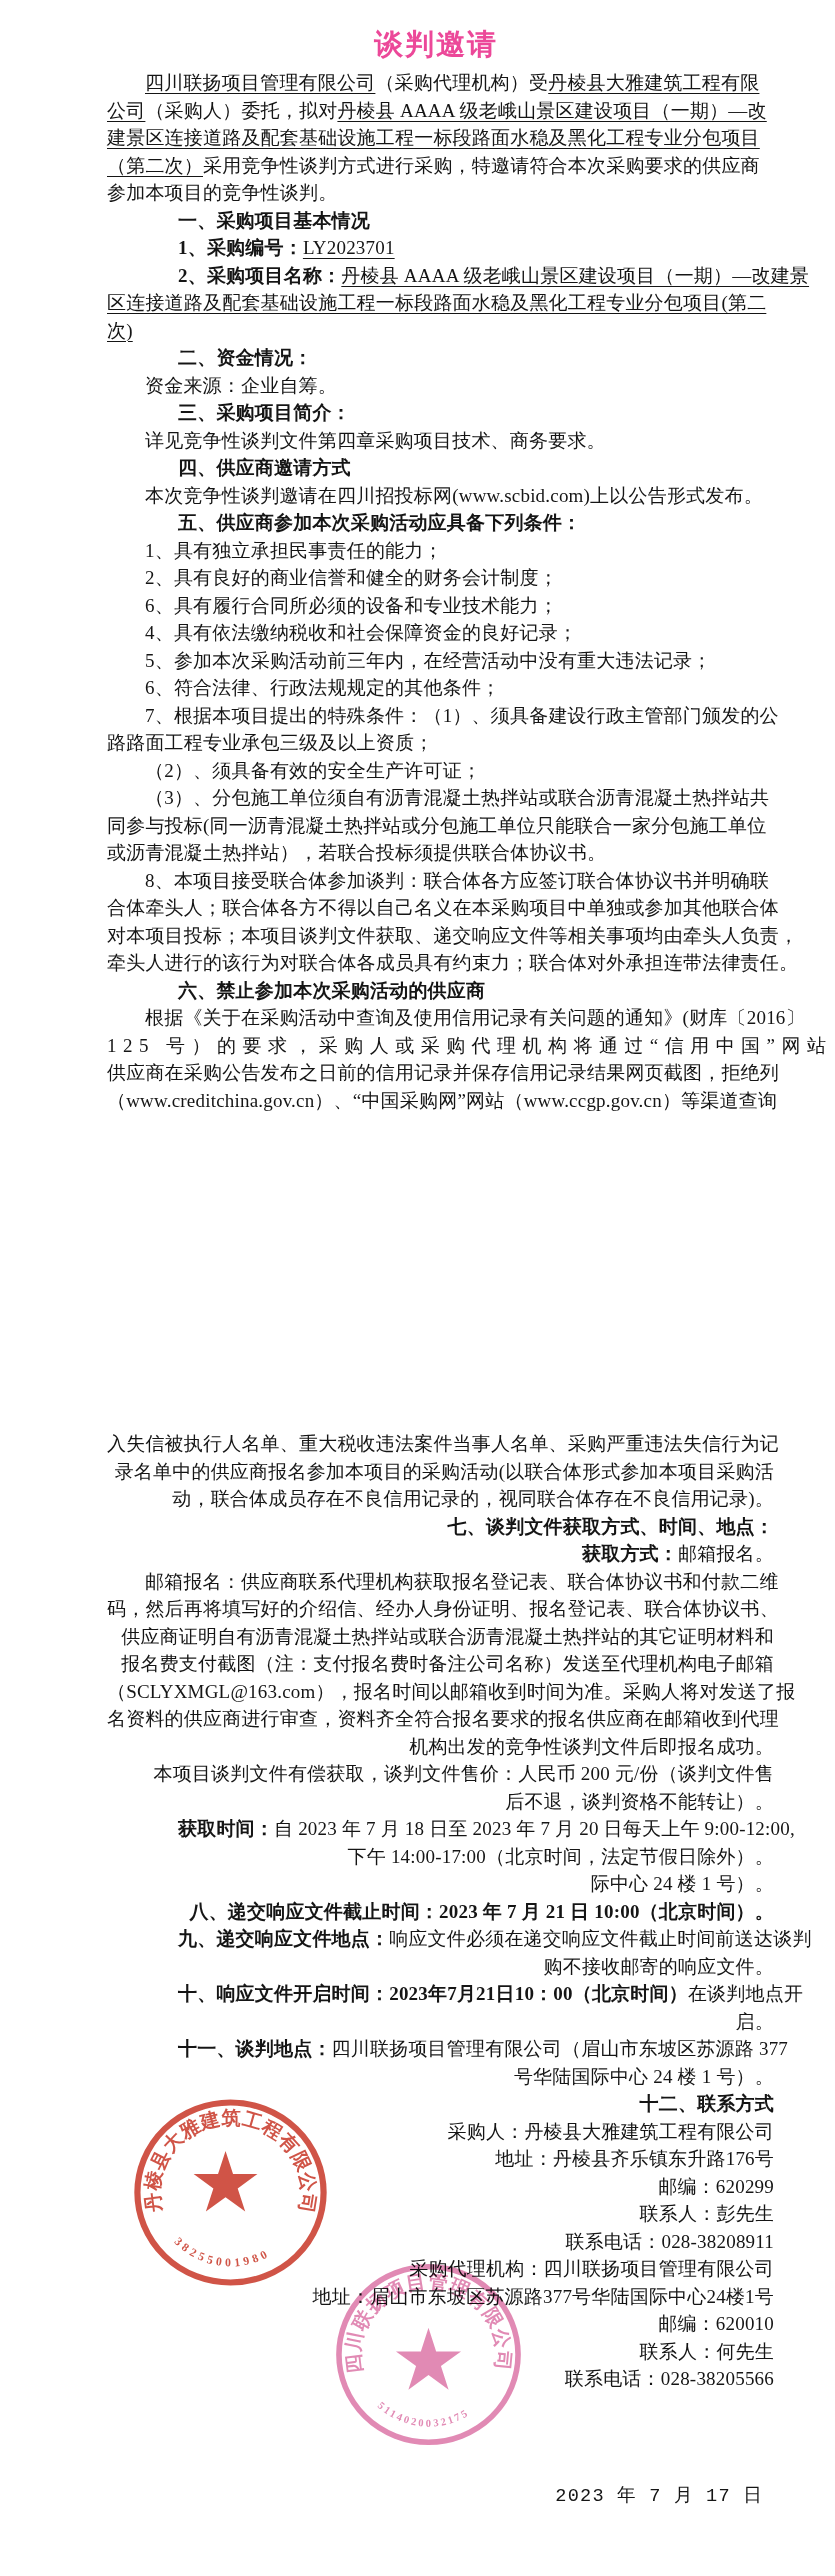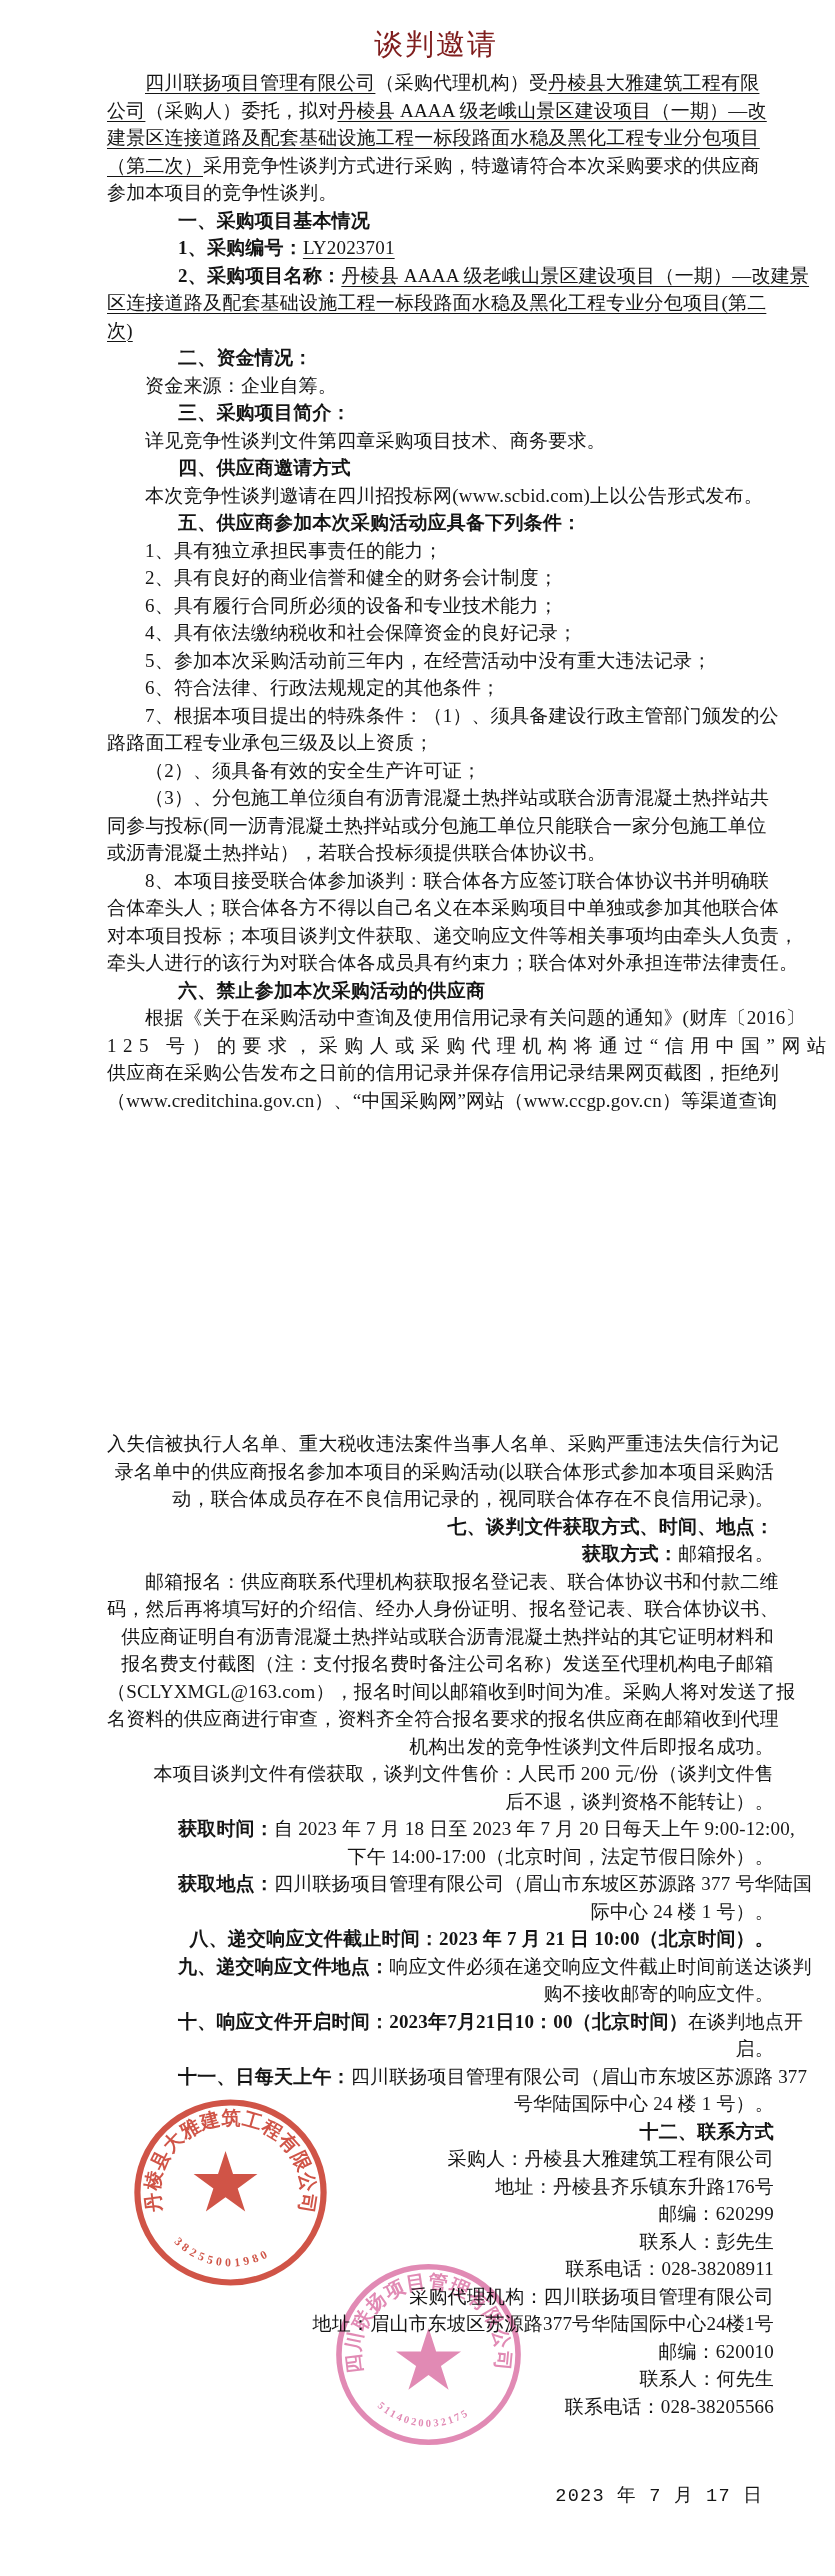--- a/index.html
+++ b/index.html
@@ -3,21 +3,21 @@
 <meta charset="utf-8">
 <style>
   html,body{margin:0;padding:0;}
   body{
     width:836px;height:2576px;position:relative;background:#ffffff;
     font-family:"Liberation Serif","DejaVu Serif",serif;color:#151515;
     overflow:hidden;
   }
   .doc-title{
     position:absolute;top:25px;left:107px;width:658px;text-align:center;
-    font-size:29px;font-weight:normal;letter-spacing:1.9px;color:#7f1d1d;
+    font-size:29px;font-weight:bold;letter-spacing:1.9px;color:#ec4899;
   }
   .page{
     position:absolute;left:107px;width:667px;font-size:19px;line-height:27.5px;
     letter-spacing:0.2px;
   }
   #page-1{top:69px;}
   #page-2{top:1430px;text-align:right;}
   .line{white-space:nowrap;height:27.5px;}
   .line.ind{padding-left:38px;}
   .line.sp{letter-spacing:0.34em;}
@@ -87,28 +87,27 @@
     <div class="line"><span class="">码，然后再将填写好的介绍信、经办人身份证明、报名登记表、联合体协议书、</span></div>
     <div class="line"><span class="">供应商证明自有沥青混凝土热拌站或联合沥青混凝土热拌站的其它证明材料和</span></div>
     <div class="line"><span class="">报名费支付截图（注：支付报名费时备注公司名称）发送至代理机构电子邮箱</span></div>
     <div class="line"><span class="">（SCLYXMGL@163.com），报名时间以邮箱收到时间为准。采购人将对发送了报</span></div>
     <div class="line"><span class="">名资料的供应商进行审查，资料齐全符合报名要求的报名供应商在邮箱收到代理</span></div>
     <div class="line"><span class="">机构出发的竞争性谈判文件后即报名成功。</span></div>
     <div class="line ind"><span class="">本项目谈判文件有偿获取，谈判文件售价：人民币 200 元/份（谈判文件售</span></div>
     <div class="line"><span class="">后不退，谈判资格不能转让）。</span></div>
     <div class="line ind"><span class="r-b ">获取时间：</span><span class="">自 2023 年 7 月 18 日至 2023 年 7 月 20 日每天上午 9:00-12:00,</span></div>
     <div class="line"><span class="">下午 14:00-17:00（北京时间，法定节假日除外）。</span></div>
-    <div class="line ind"><span class="r-b ">获取地点：</span><span class="">四川联扬项目管理有限公司（眉山市东坡区苏源路 377 号华陆国</span></div>
     <div class="line"><span class="">际中心 24 楼 1 号）。</span></div>
     <div class="line ind"><span class="r-b ">八、递交响应文件截止时间：2023 年 7 月 21 日 10:00（北京时间）。</span></div>
     <div class="line ind"><span class="r-b ">九、递交响应文件地点：</span><span class="">响应文件必须在递交响应文件截止时间前送达谈判</span></div>
     <div class="line"><span class="">购不接收邮寄的响应文件。</span></div>
     <div class="line ind"><span class="r-b ">十、响应文件开启时间：2023年7月21日10：00（北京时间）</span><span class="">在谈判地点开</span></div>
     <div class="line"><span class="">启。</span></div>
-    <div class="line ind"><span class="r-b ">十一、日每天上午：</span><span class="">四川联扬项目管理有限公司（眉山市东坡区苏源路 377</span></div>
+    <div class="line ind"><span class="r-b ">十一、谈判地点：</span><span class="">四川联扬项目管理有限公司（眉山市东坡区苏源路 377</span></div>
     <div class="line"><span class="">号华陆国际中心 24 楼 1 号）。</span></div>
     <div class="line ind"><span class="r-b ">十二、联系方式</span></div>
     <div class="line ind"><span class="">采购人：丹棱县大雅建筑工程有限公司</span></div>
     <div class="line ind"><span class="">地址：丹棱县齐乐镇东升路176号</span></div>
     <div class="line ind"><span class="">邮编：620299</span></div>
     <div class="line ind"><span class="">联系人：彭先生</span></div>
     <div class="line ind"><span class="">联系电话：028-38208911</span></div>
     <div class="line ind"><span class="">采购代理机构：四川联扬项目管理有限公司</span></div>
     <div class="line ind"><span class="">地址：眉山市东坡区苏源路377号华陆国际中心24楼1号</span></div>
     <div class="line ind"><span class="">邮编：620010</span></div>

